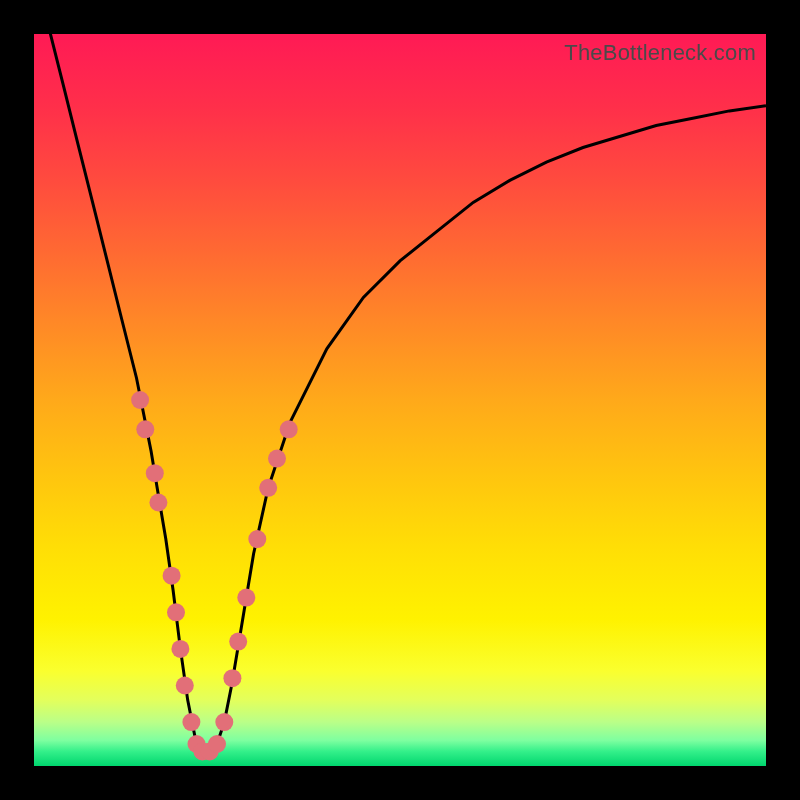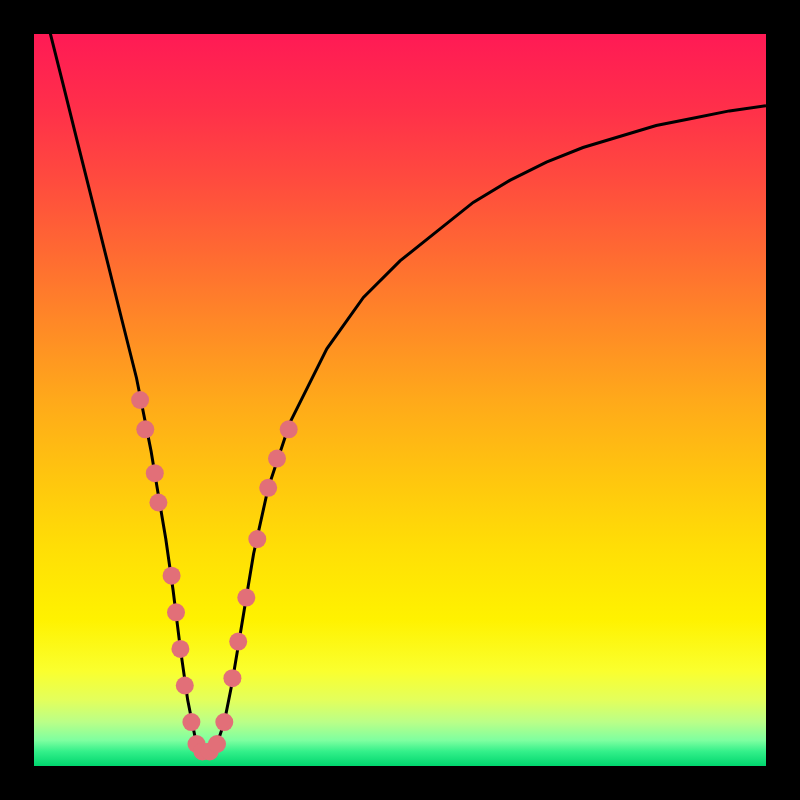--- a/index.html
+++ b/index.html
@@ -73,20 +73,21 @@
     stroke: none;
   }
 </style>
 </head>
 <body>
 <div class="frame">
 
   <div class="plot">
     <div class="gradient"></div>
 
+    <div class="watermark">TheBottleneck.com</div>
 
     <svg class="curve" viewBox="0 0 732 732" preserveAspectRatio="none">
       <path id="bottleneck-curve" class="curve-path" d="M0.0 -65.9 L14.6 -7.3 L29.3 51.2 L43.9 109.8 L58.6 168.4 L73.2 226.9 L87.8 285.5 L102.5 344.0 L117.1 417.2 L124.4 461.2 L131.8 505.1 L139.1 556.3 L146.4 614.9 L153.7 666.1 L161.0 702.7 L168.4 717.4 L175.7 717.4 L183.0 710.0 L190.3 688.1 L197.6 651.5 L205.0 607.6 L212.3 563.6 L219.6 519.7 L234.2 453.8 L256.2 388.0 L292.8 314.8 L329.4 263.5 L366.0 226.9 L402.6 197.6 L439.2 168.4 L475.8 146.4 L512.4 128.1 L549.0 113.5 L585.6 102.5 L622.2 91.5 L658.8 84.2 L695.4 76.9 L732.0 71.7"></path>
       <g id="dots">
           <circle cx="106.1" cy="366.0" r="9" class="dot"></circle>
           <circle cx="111.3" cy="395.3" r="9" class="dot"></circle>
           <circle cx="120.8" cy="439.2" r="9" class="dot"></circle>
           <circle cx="124.4" cy="468.5" r="9" class="dot"></circle>
           <circle cx="137.6" cy="541.7" r="9" class="dot"></circle>
           <circle cx="142.0" cy="578.3" r="9" class="dot"></circle>

